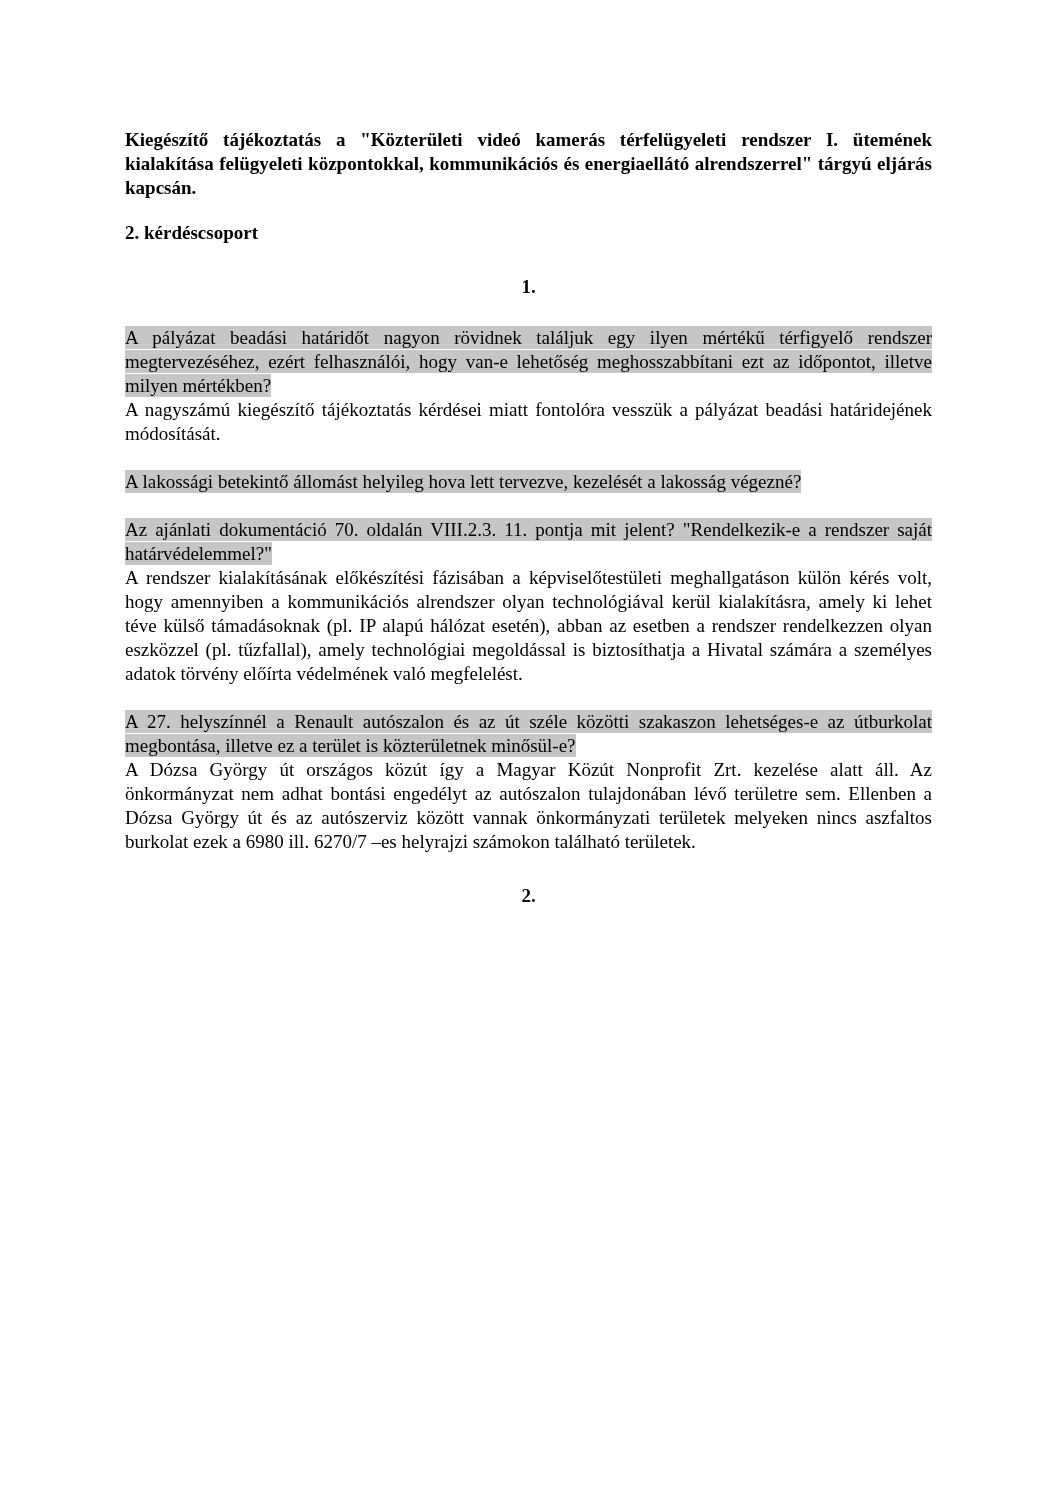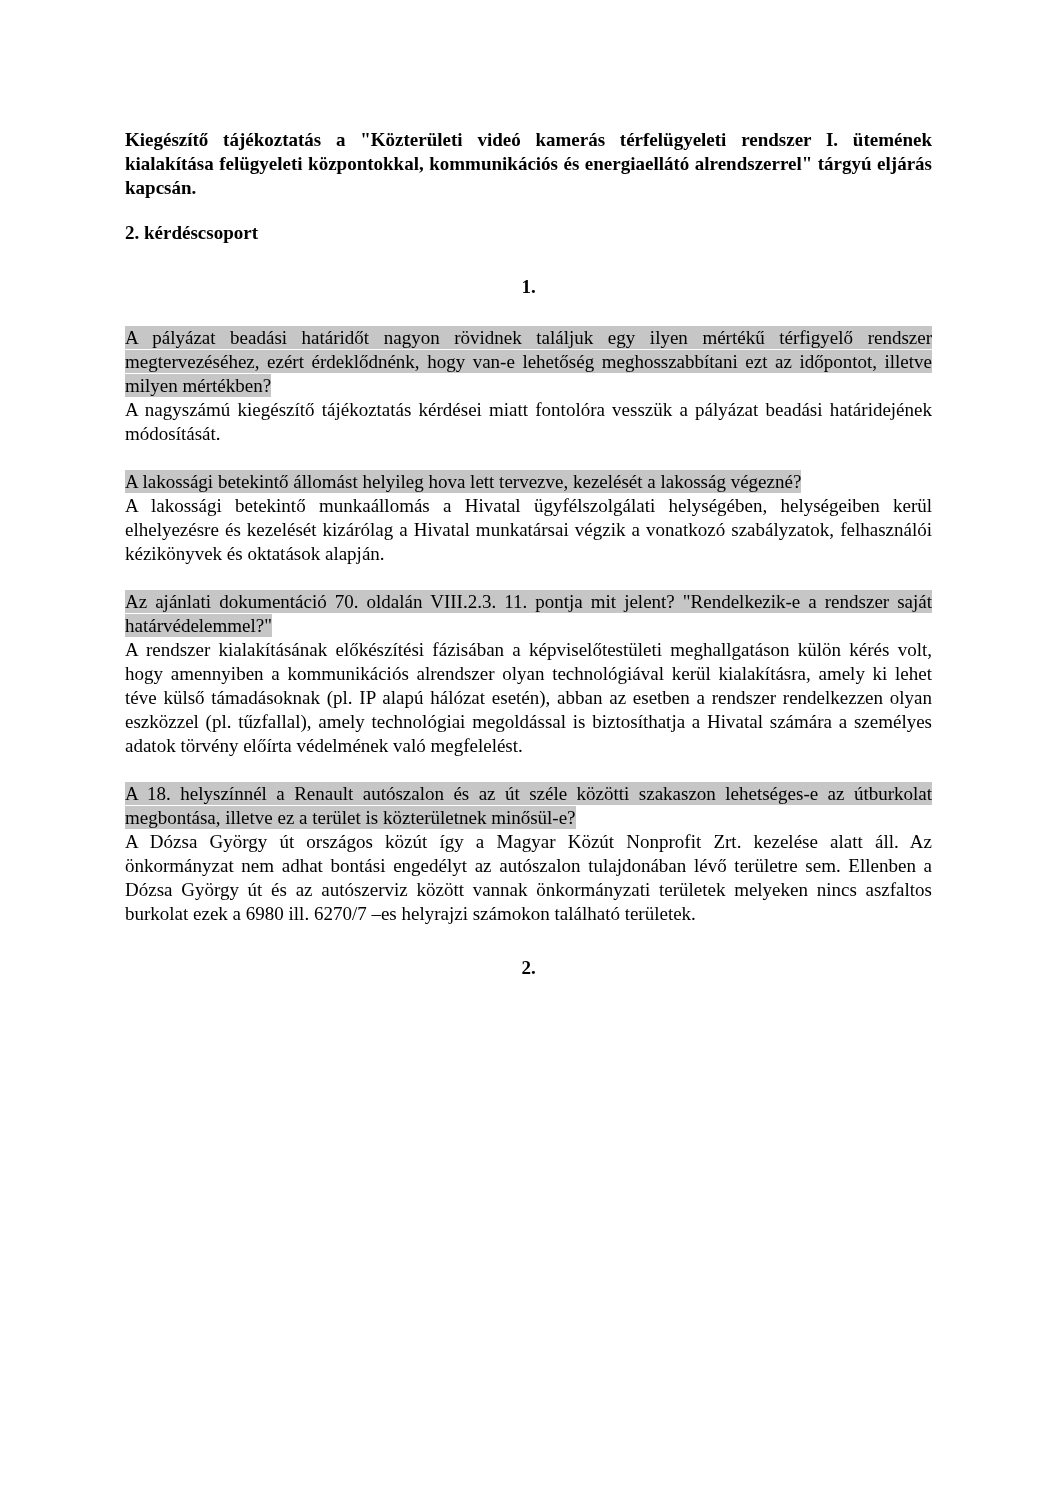--- a/index.html
+++ b/index.html
@@ -57,36 +57,35 @@
 
 <div class="page">
 
   <p class="title">Kiegészítő tájékoztatás a "Közterületi videó kamerás térfelügyeleti rendszer I. ütemének kialakítása felügyeleti központokkal, kommunikációs és energiaellátó alrendszerrel" tárgyú eljárás kapcsán.</p>
 
   <p class="group-heading">2. kérdéscsoport</p>
 
   <p class="section-number">1.</p>
 
   <div class="qa-block">
-    <p class="question"><span class="hl">A pályázat beadási határidőt nagyon rövidnek találjuk egy ilyen mértékű térfigyelő rendszer megtervezéséhez, ezért érdeklődnénk, hogy van-e lehetőség meghosszabbítani ezt az időpontot, illetve milyen mértékben?</span></p>
+    <p class="question"><span class="hl">A pályázat beadási határidőt nagyon rövidnek találjuk egy ilyen mértékű térfigyelő rendszer megtervezéséhez, ezért felhasználói, hogy van-e lehetőség meghosszabbítani ezt az időpontot, illetve milyen mértékben?</span></p>
     <p class="answer">A nagyszámú kiegészítő tájékoztatás kérdései miatt fontolóra vesszük a pályázat beadási határidejének módosítását.</p>
   </div>
 
   <div class="qa-block">
     <p class="question"><span class="hl">A lakossági betekintő állomást helyileg hova lett tervezve, kezelését a lakosság végezné?</span></p>
-    <p class="answer">A lakossági betekintő munkaállomás a Hivatal ügyfélszolgálati helységében, helységeiben kerül elhelyezésre és kezelését kizárólag a Hivatal munkatársai végzik a vonatkozó szabályzatok, felhasználói kézikönyvek és oktatások alapján.</p>
   </div>
 
   <div class="qa-block">
     <p class="question"><span class="hl">Az ajánlati dokumentáció 70. oldalán VIII.2.3. 11. pontja mit jelent? "Rendelkezik-e a rendszer saját határvédelemmel?"</span></p>
     <p class="answer">A rendszer kialakításának előkészítési fázisában a képviselőtestületi meghallgatáson külön kérés volt, hogy amennyiben a kommunikációs alrendszer olyan technológiával kerül kialakításra, amely ki lehet téve külső támadásoknak (pl. IP alapú hálózat esetén), abban az esetben a rendszer rendelkezzen olyan eszközzel (pl. tűzfallal), amely technológiai megoldással is biztosíthatja a Hivatal számára a személyes adatok törvény előírta védelmének való megfelelést.</p>
   </div>
 
   <div class="qa-block">
-    <p class="question"><span class="hl">A 18. helyszínnél a Renault autószalon és az út széle közötti szakaszon lehetséges-e az útburkolat megbontása, illetve ez a terület is közterületnek minősül-e?</span></p>
+    <p class="question"><span class="hl">A 27. helyszínnél a Renault autószalon és az út széle közötti szakaszon lehetséges-e az útburkolat megbontása, illetve ez a terület is közterületnek minősül-e?</span></p>
     <p class="answer">A Dózsa György út országos közút így a Magyar Közút Nonprofit Zrt. kezelése alatt áll. Az önkormányzat nem adhat bontási engedélyt az autószalon tulajdonában lévő területre sem. Ellenben a Dózsa György út és az autószerviz között vannak önkormányzati területek melyeken nincs aszfaltos burkolat ezek a 6980 ill. 6270/7 –es helyrajzi számokon található területek.</p>
   </div>
 
   <p class="section-number">2.</p>
 
   <div class="qa-block">
   </div>
 
 </div>
 

